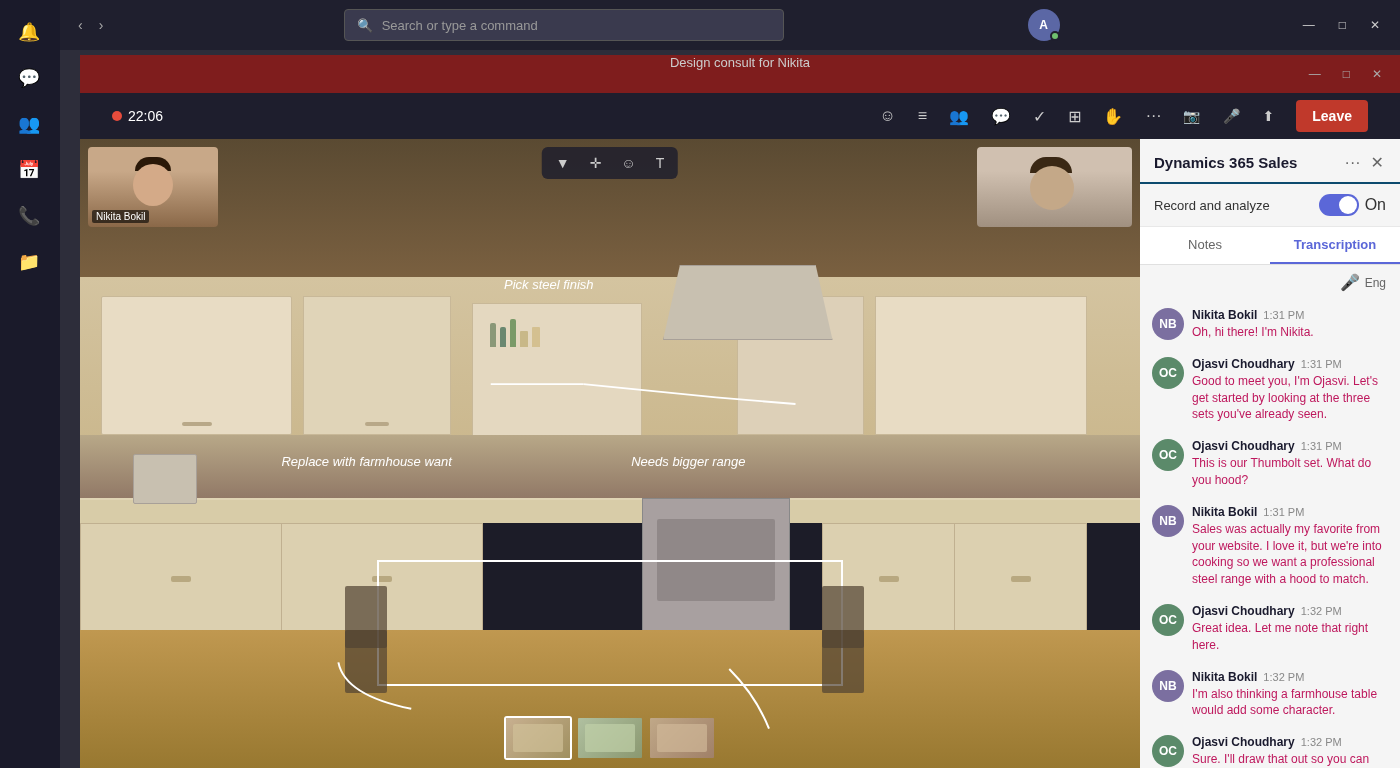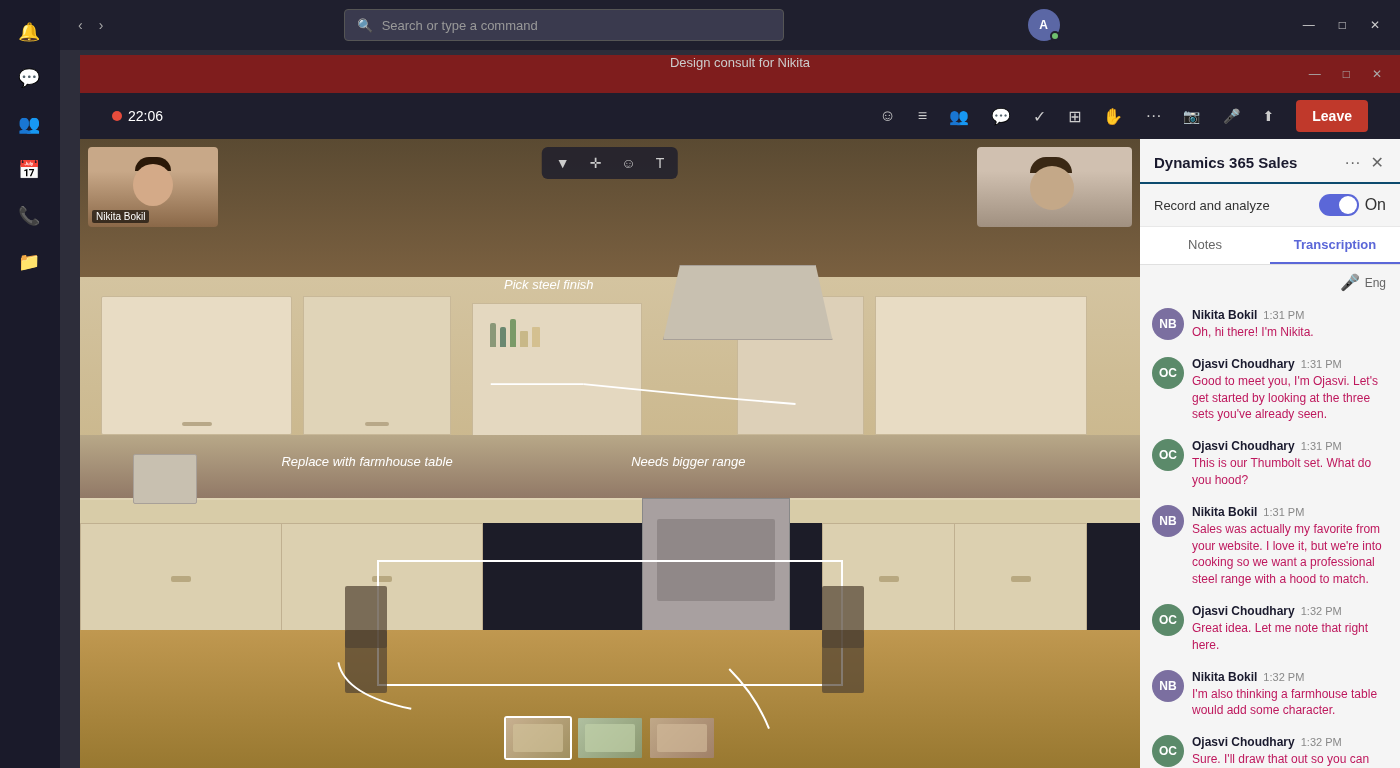--- a/index.html
+++ b/index.html
@@ -713,21 +713,21 @@
             <line x1="540" y1="200" x2="480" y2="195" stroke="white" stroke-width="1.5"></line>
             <line x1="480" y1="195" x2="380" y2="185" stroke="white" stroke-width="1.5"></line>
             <line x1="380" y1="185" x2="310" y2="185" stroke="white" stroke-width="1.5"></line>
 
             <path d="M 195,395 Q 200,420 250,430" stroke="white" stroke-width="1.5" fill="none"></path>
 
             <path d="M 490,400 Q 510,420 520,445" stroke="white" stroke-width="1.5" fill="none"></path>
           </svg>
 
           <div class="annotation" style="top:22%;left:40%;font-style:italic;">Pick steel finish</div>
-          <div class="annotation" style="top:50%;left:19%;font-style:italic;">Replace with farmhouse table</div>
+          <div class="annotation" style="top:50%;left:19%;font-style:italic;">Replace with farmhouse want</div>
           <div class="annotation" style="top:50%;left:52%;font-style:italic;">Needs bigger range</div>
         </div>
 
         <div class="participant-self">
           <div class="participant-face-self">
 
             <div style="width:60px;height:70px;position:relative;">
               <div style="position:absolute;top:5px;left:12px;width:36px;height:14px;background:#2a1808;border-radius:18px 18px 0 0;"></div>
               <div style="position:absolute;top:12px;left:10px;width:40px;height:42px;border-radius:50%;background:#d4aa88;"></div>
             </div>

